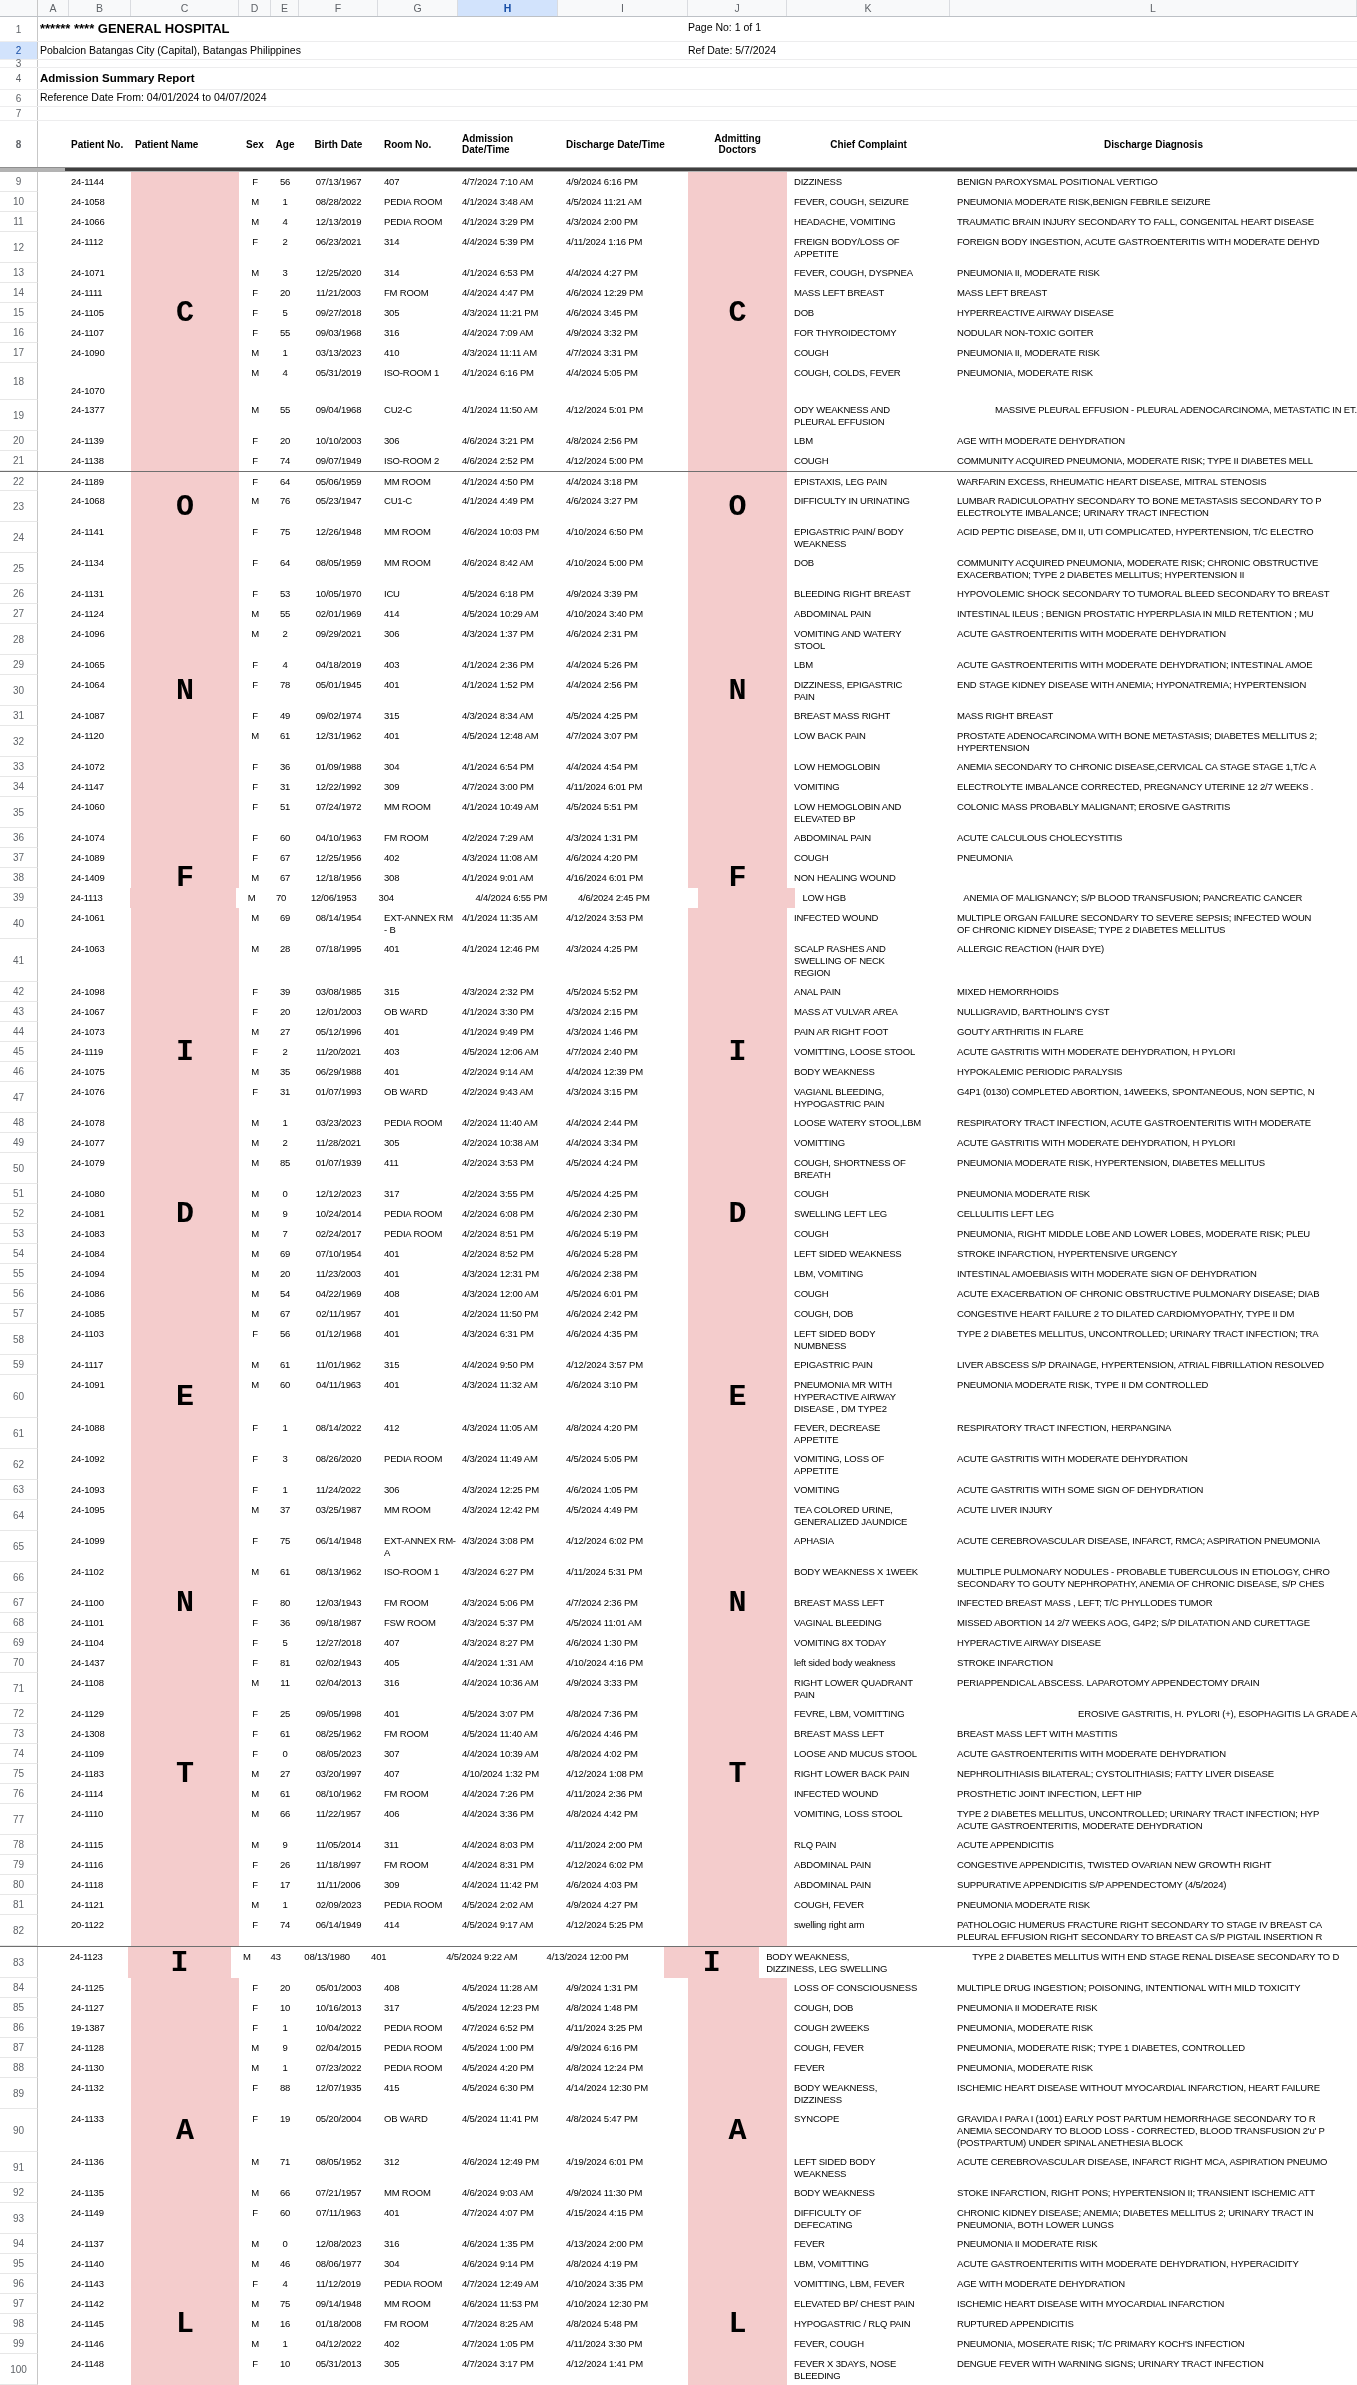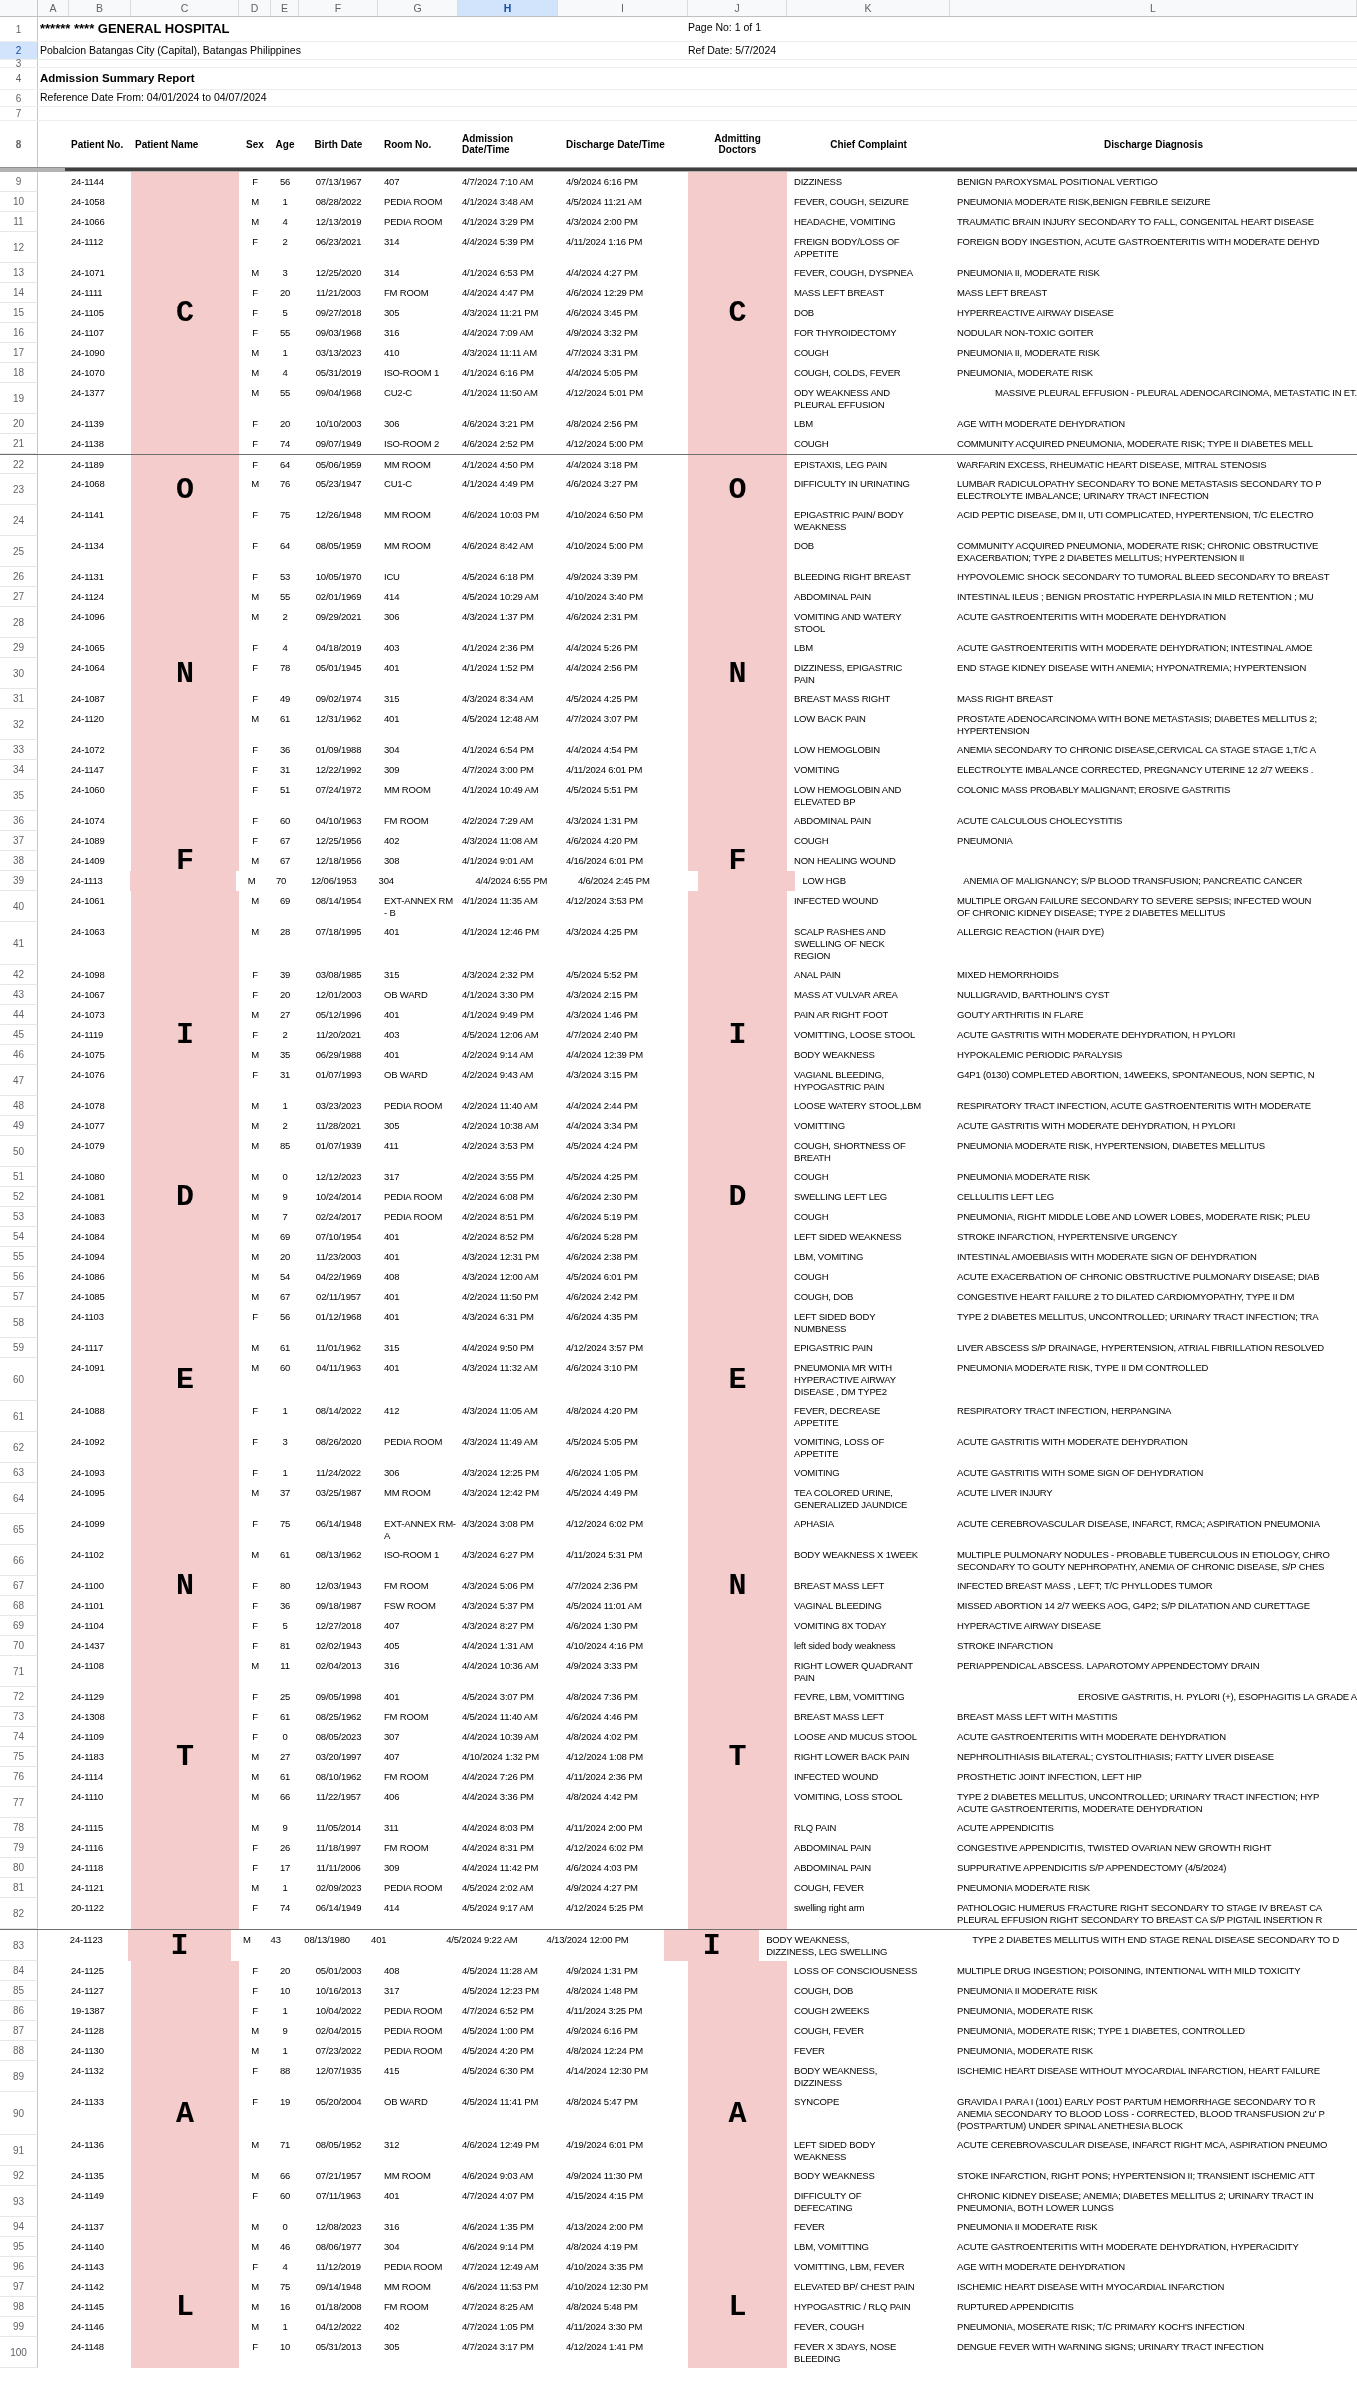--- a/index.html
+++ b/index.html
@@ -283,21 +283,21 @@
         <div class="cell" style="width: 130px; padding-left: 8px;">4/7/2024 3:31 PM</div>
         <div class="cell pink" style="width: 99px;"></div>
         <div class="cell cc" style="width: 163px; padding-left: 7px; padding-right: 28px;">COUGH</div>
         <div class="cell" style="width: 407px; padding-left: 7px;">
           <div class="dxl">PNEUMONIA II, MODERATE RISK</div>
         </div>
       </div>
       <div class="r">
         <div class="gut">18</div>
         <div class="cell" style="width: 31px;"></div>
-        <div class="cell" style="width: 62px; padding-left: 2px;">24-1070</div>
+        <div class="cell" style="width: 62px; padding-left: 2px; margin-top: 18px;">24-1070</div>
         <div class="cell pink" style="width: 108px;"></div>
         <div class="cell ctr" style="width: 32px;">M</div>
         <div class="cell ctr" style="width: 28px;">4</div>
         <div class="cell ctr" style="width: 79px;">05/31/2019</div>
         <div class="cell rmw" style="width: 80px; padding-left: 6px;">ISO-ROOM 1</div>
         <div class="cell" style="width: 100px; padding-left: 4px;">4/1/2024 6:16 PM</div>
         <div class="cell" style="width: 130px; padding-left: 8px;">4/4/2024 5:05 PM</div>
         <div class="cell pink" style="width: 99px;"></div>
         <div class="cell cc" style="width: 163px; padding-left: 7px; padding-right: 28px;">COUGH, COLDS, FEVER</div>
         <div class="cell" style="width: 407px; padding-left: 7px;">

